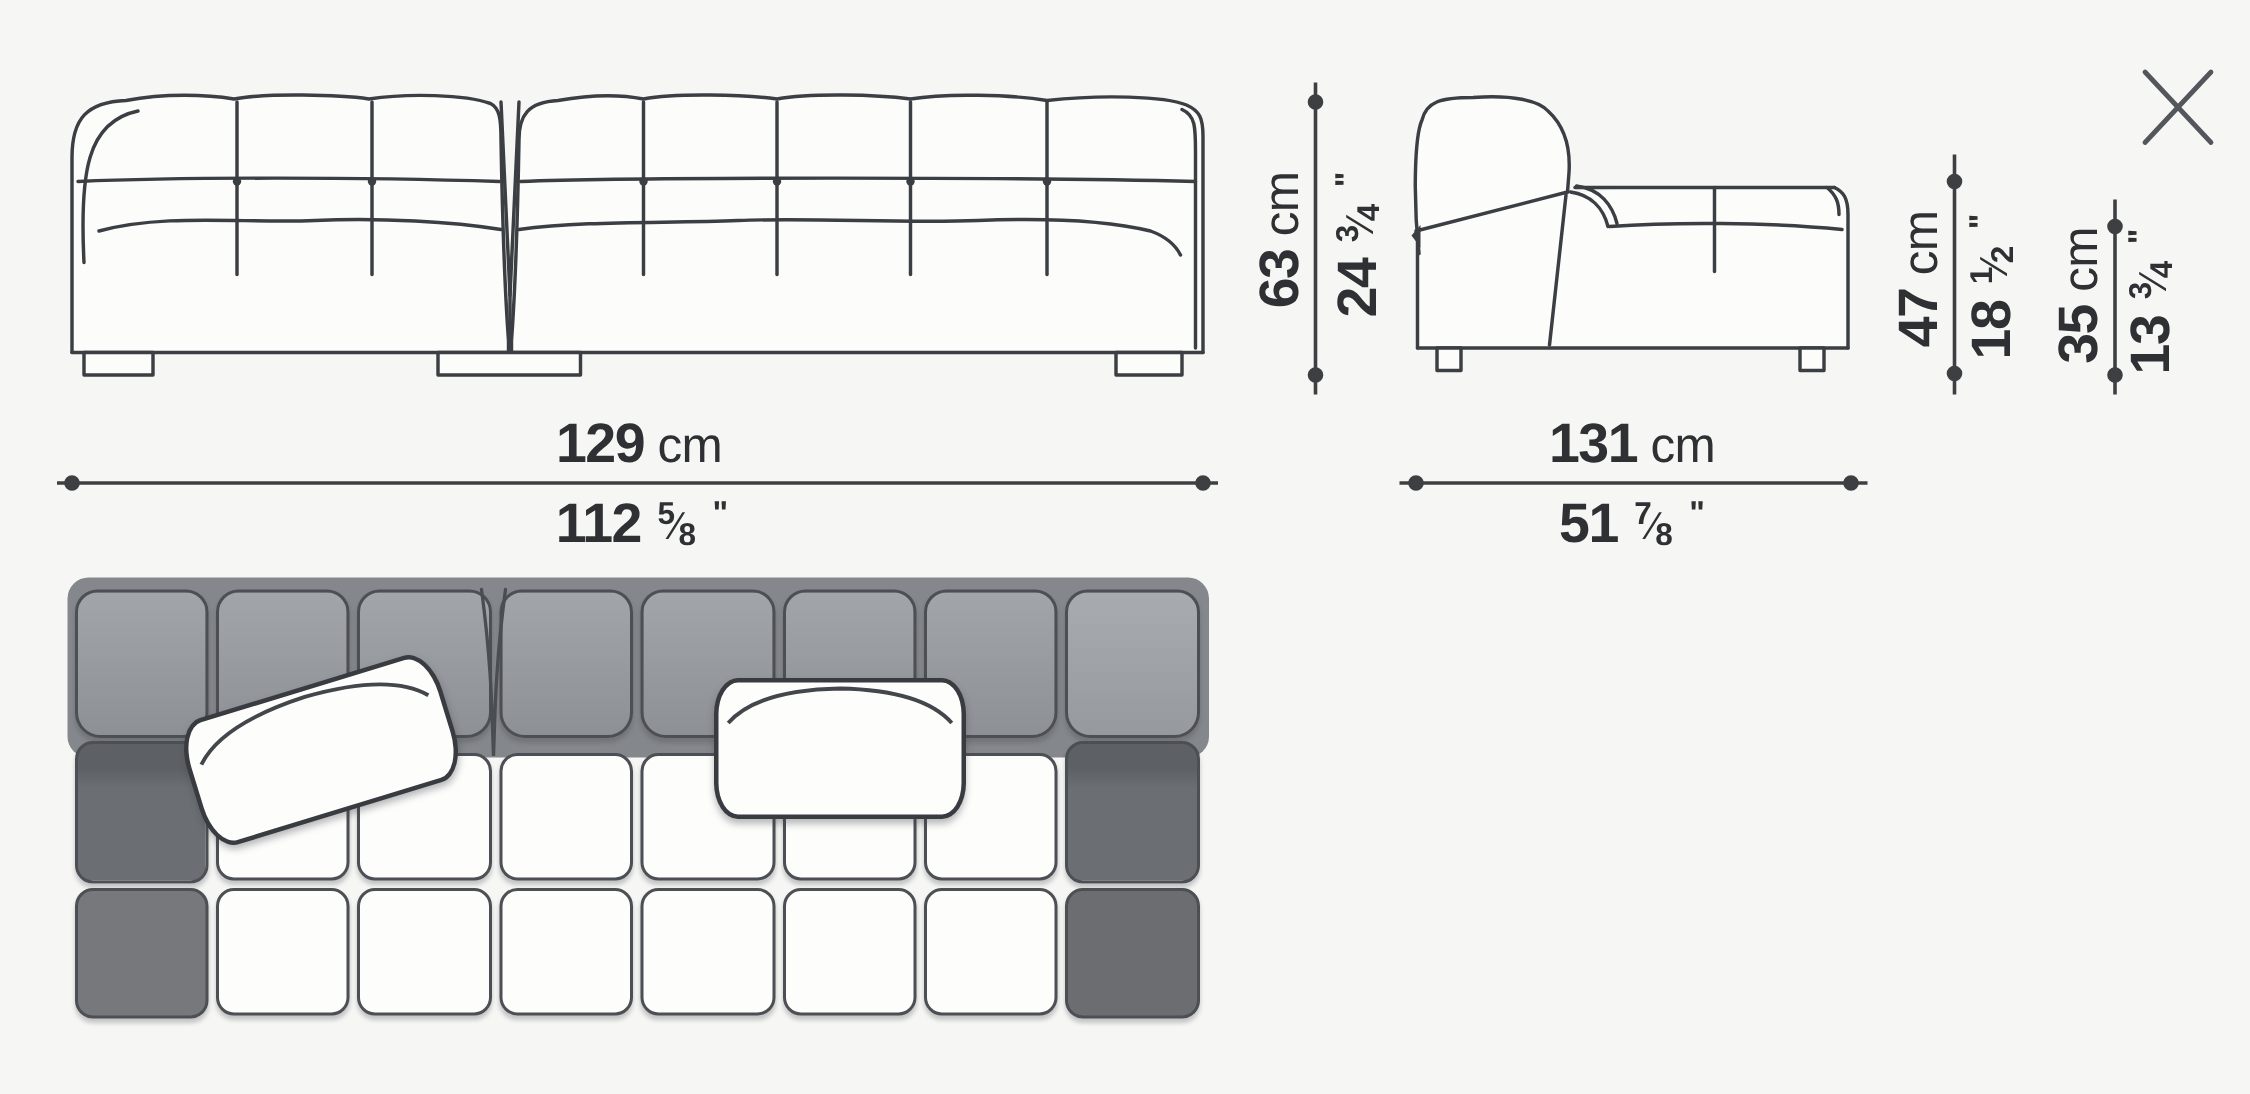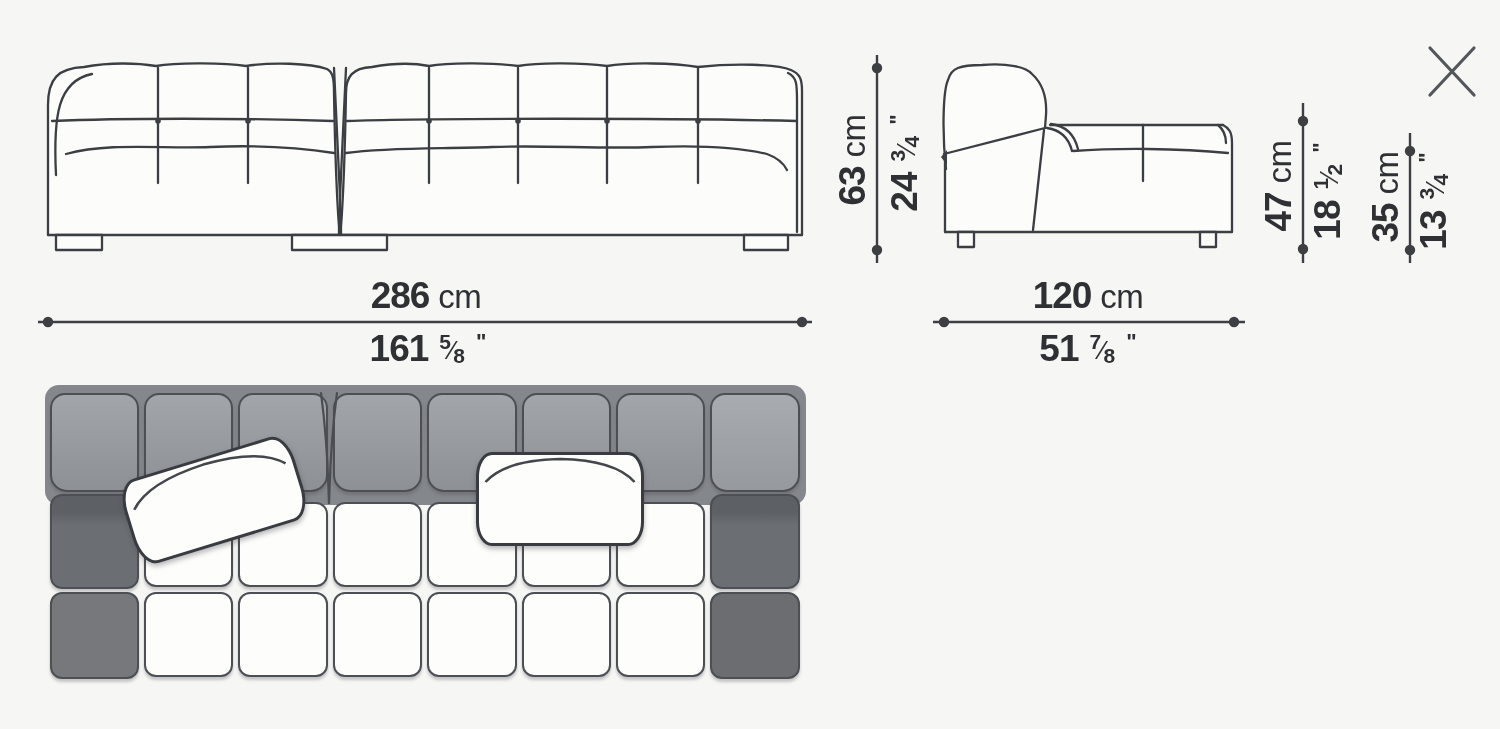--- a/index.html
+++ b/index.html
@@ -153,35 +153,35 @@
         <path d="M15,179 H302"></path>
 
         <rect x="28" y="179" width="16" height="15" fill="#fcfcfb"></rect>
         <rect x="270" y="179" width="16" height="15" fill="#fcfcfb"></rect>
       </g>
       <path d="M11,104 L17,97 L17,112 Z" fill="#3b3e42" stroke="none"></path>
     </g>
   </svg>
 
   <div class="dim-label" style="left:426px;top:296px">
-    <span class="num">286</span>
+    <span class="num">129</span>
     <span class="unit">cm</span>
   </div>
   <div class="dim-label" style="left:428px;top:349px">
-    <span class="num">161</span>
+    <span class="num">112</span>
       <span class="frac">
         <span class="fr-n">5</span>
         <span class="fr-s">⁄</span>
         <span class="fr-d">8</span>
       </span>
       <span class="mark">"</span>
   </div>
 
   <div class="dim-label" style="left:1088px;top:296px">
-    <span class="num">120</span>
+    <span class="num">131</span>
     <span class="unit">cm</span>
   </div>
   <div class="dim-label" style="left:1088px;top:349px">
     <span class="num">51</span>
       <span class="frac">
         <span class="fr-n">7</span>
         <span class="fr-s">⁄</span>
         <span class="fr-d">8</span>
       </span>
       <span class="mark">"</span>

